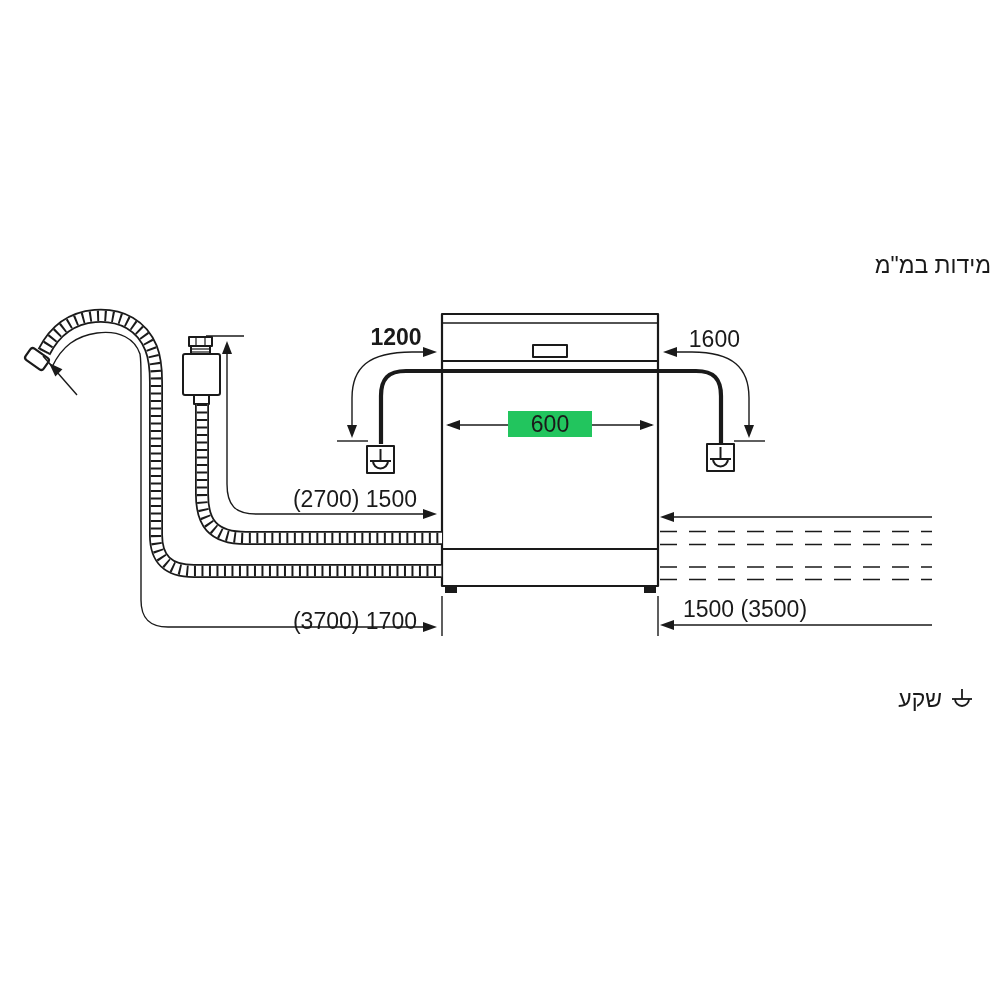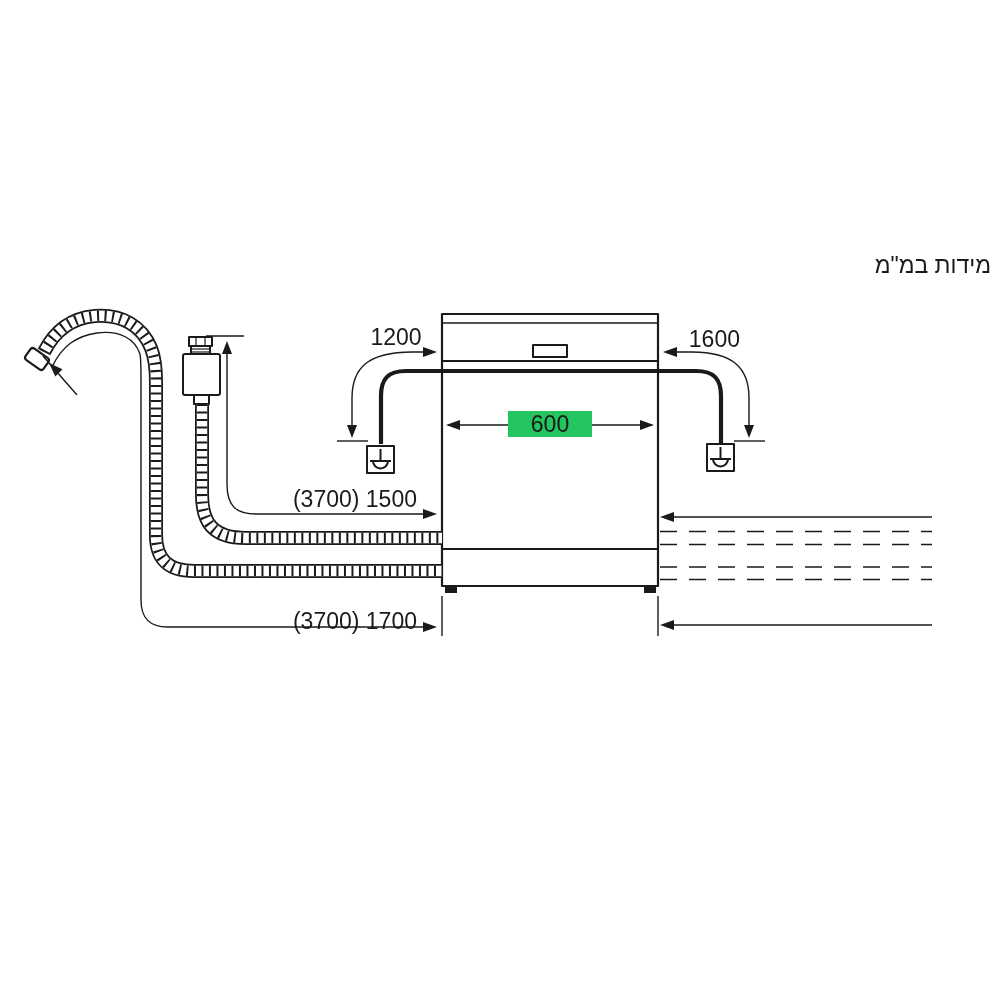--- a/index.html
+++ b/index.html
@@ -133,27 +133,38 @@
         <line x1="660" y1="544.5" x2="932" y2="544.5" stroke-dasharray="17 12"></line>
         <line x1="660" y1="567" x2="932" y2="567" stroke-dasharray="17 12"></line>
         <line x1="660" y1="579.5" x2="932" y2="579.5" stroke-dasharray="17 12"></line>
       </g>
 
     </g>
   </svg>
 
   <div class="label" style="left:791px;top:252px;width:200px;text-align:right;">מידות במ"מ</div>
 
-  <div class="label" style="left:366px;top:324px;width:60px;text-align:center;">1200</div>
+  <div class="label" style="left:366px;top:324px;width:60px;text-align:center;font-weight:bold;">1200</div>
 
   <div class="label" style="left:656px;top:326px;width:60px;text-align:right;margin-left:24px;">1600</div>
 
   <div class="label knockout" style="left:508px;top:411px;width:68px;">600</div>
 
-  <div class="label" style="left:267px;top:486px;width:150px;text-align:right;">(3700) 1500</div>
+  <div class="label" style="left:267px;top:486px;width:150px;text-align:right;">(2700) 1500</div>
 
 
   <div class="label" style="left:267px;top:608px;width:150px;text-align:right;">(3700) 1700</div>
 
+  <div class="label" style="left:683px;top:596px;width:180px;text-align:left;">1500 (3500)</div>
 
+  <div class="legend-row" style="left:700px;top:686px;width:275px;">
+    <span class="label" style="position:static;">שקע</span>
+    <svg width="26" height="26" viewBox="0 0 26 26" style="position:static;flex:0 0 auto;">
+      <g stroke="#1a1a1a" fill="none" stroke-width="1.8">
+        <line x1="13" y1="3" x2="13" y2="13"></line>
+        <line x1="3" y1="13" x2="23" y2="13"></line>
+        <path d="M6,13 A7,7 0 0 0 20,13"></path>
+      </g>
+    </svg>
+  </div>
 
 
 </div>
 
 </body></html>

